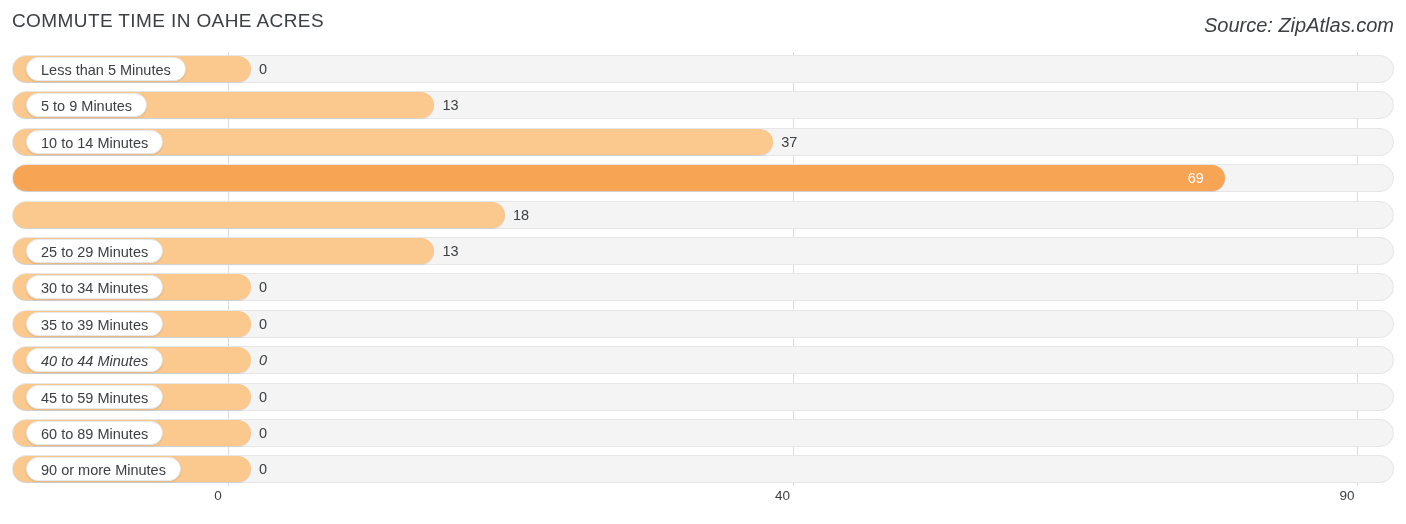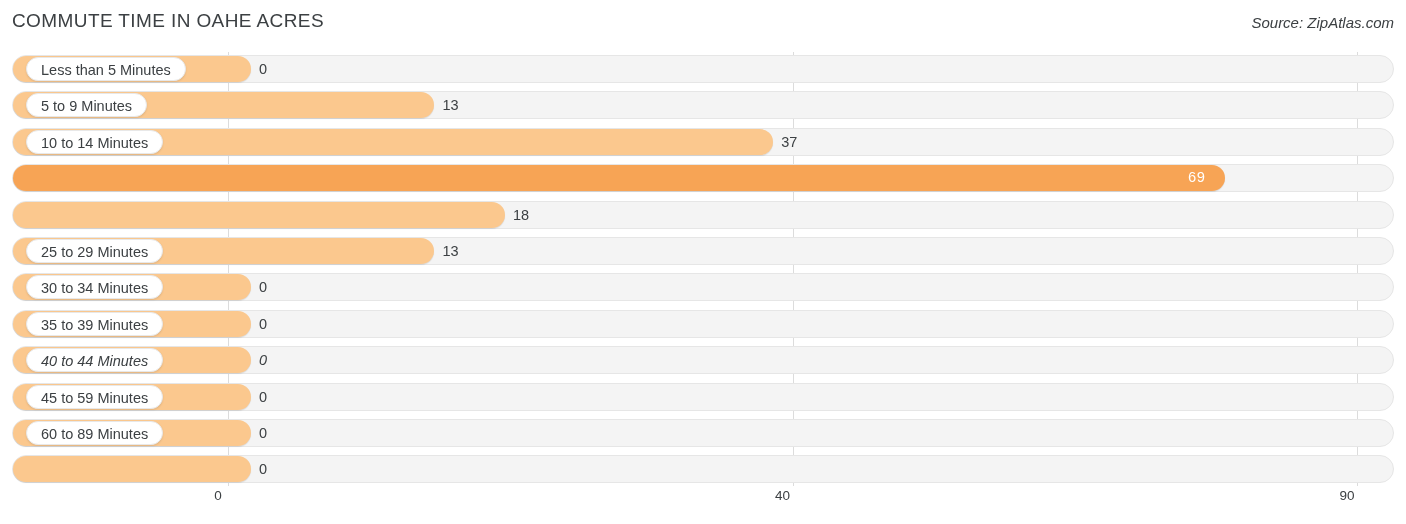--- a/index.html
+++ b/index.html
@@ -31,21 +31,21 @@
     font-size: 19px;
     letter-spacing: 0.4px;
     color: #3c4043;
     font-weight: 400;
     white-space: nowrap;
   }
   .chart-source {
     position: absolute;
     right: 12px;
     top: 14px;
-    font-size: 15px;
+    font-size: 20px;
     font-style: italic;
     color: #3c4043;
     white-space: nowrap;
   }
 
   
   .plot {
     position: absolute;
     left: 0;
     top: 52px;
@@ -178,21 +178,21 @@
         </div>
         <div class="row" style="top: 75.8px;">
           <div class="track" style="background: rgb(244, 244, 244);"></div>
           <div class="bar" style="width: 760.163px; background: rgb(251, 200, 142);"></div>
           <div class="label-pill">10 to 14 Minutes</div>
           <div class="value-out" style="left: 769.163px; color: rgb(60, 64, 67);">37</div>
         </div>
         <div class="row" style="top: 112.2px;">
           <div class="track" style="background: rgb(244, 244, 244);"></div>
           <div class="bar highlight" style="width: 1211.76px; background: rgb(247, 164, 85);"></div>
-          <div class="value-in" style="left: 1175.76px; color: rgb(255, 255, 255); font-family: Liberation Mono, monospace;">69</div>
+          <div class="value-in" style="left: 1175.76px; color: rgb(255, 255, 255);">69</div>
         </div>
         <div class="row" style="top: 148.6px;">
           <div class="track" style="background: rgb(244, 244, 244);"></div>
           <div class="bar" style="width: 492.025px; background: rgb(251, 200, 142);"></div>
           <div class="value-out" style="left: 501.025px; color: rgb(60, 64, 67);">18</div>
         </div>
         <div class="row" style="top: 185px;">
           <div class="track" style="background: rgb(244, 244, 244);"></div>
           <div class="bar" style="width: 421.462px; background: rgb(251, 200, 142);"></div>
           <div class="label-pill">25 to 29 Minutes</div>
@@ -224,20 +224,21 @@
         </div>
         <div class="row" style="top: 367px;">
           <div class="track" style="background: rgb(244, 244, 244);"></div>
           <div class="bar" style="width: 238px; background: rgb(251, 200, 142);"></div>
           <div class="label-pill">60 to 89 Minutes</div>
           <div class="value-out" style="left: 247px; color: rgb(60, 64, 67);">0</div>
         </div>
         <div class="row" style="top: 403.4px;">
           <div class="track" style="background: rgb(244, 244, 244);"></div>
           <div class="bar" style="width: 238px; background: rgb(251, 200, 142);"></div>
+          <div class="label-pill">90 or more Minutes</div>
           <div class="value-out" style="left: 247px; color: rgb(60, 64, 67);">0</div>
         </div>
       </div>
   </div>
 
   <div class="axis" id="axis">
       <div class="tick-label" style="left: 218px;">0</div>
       <div class="tick-label" style="left: 782.5px;">40</div>
       <div class="tick-label" style="left: 1347px;">90</div>
     </div>

